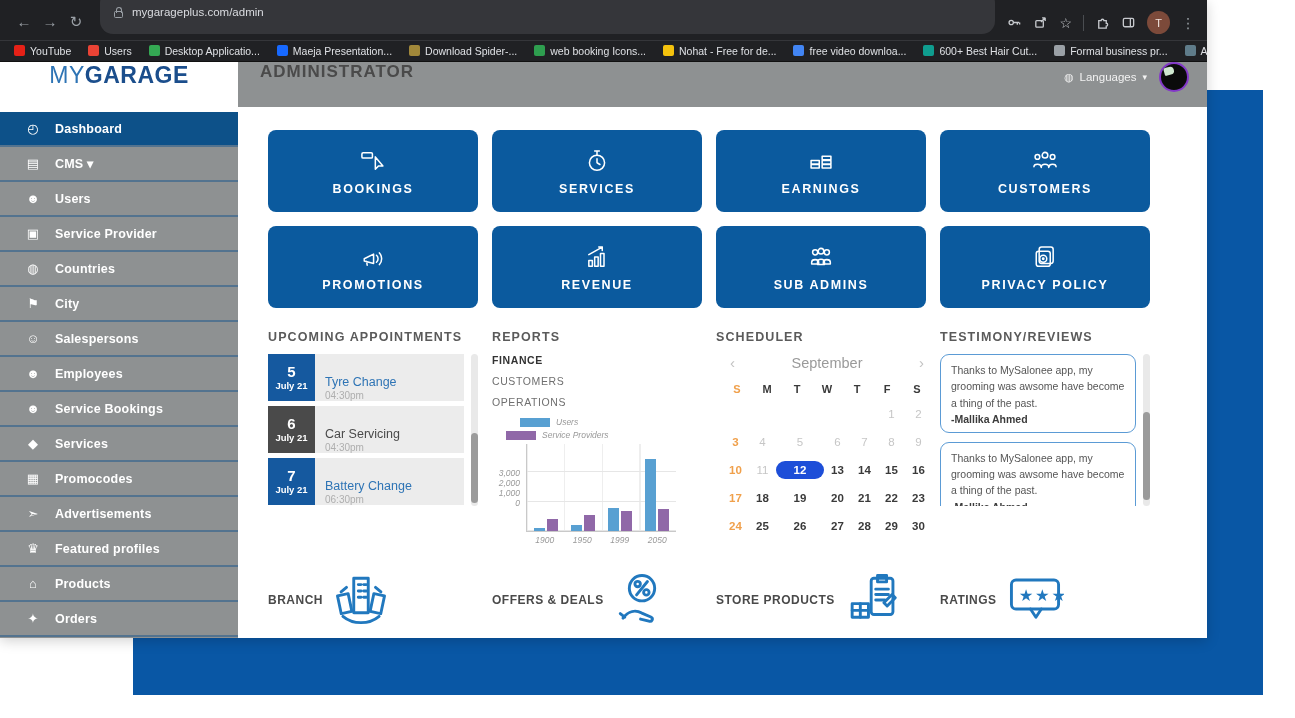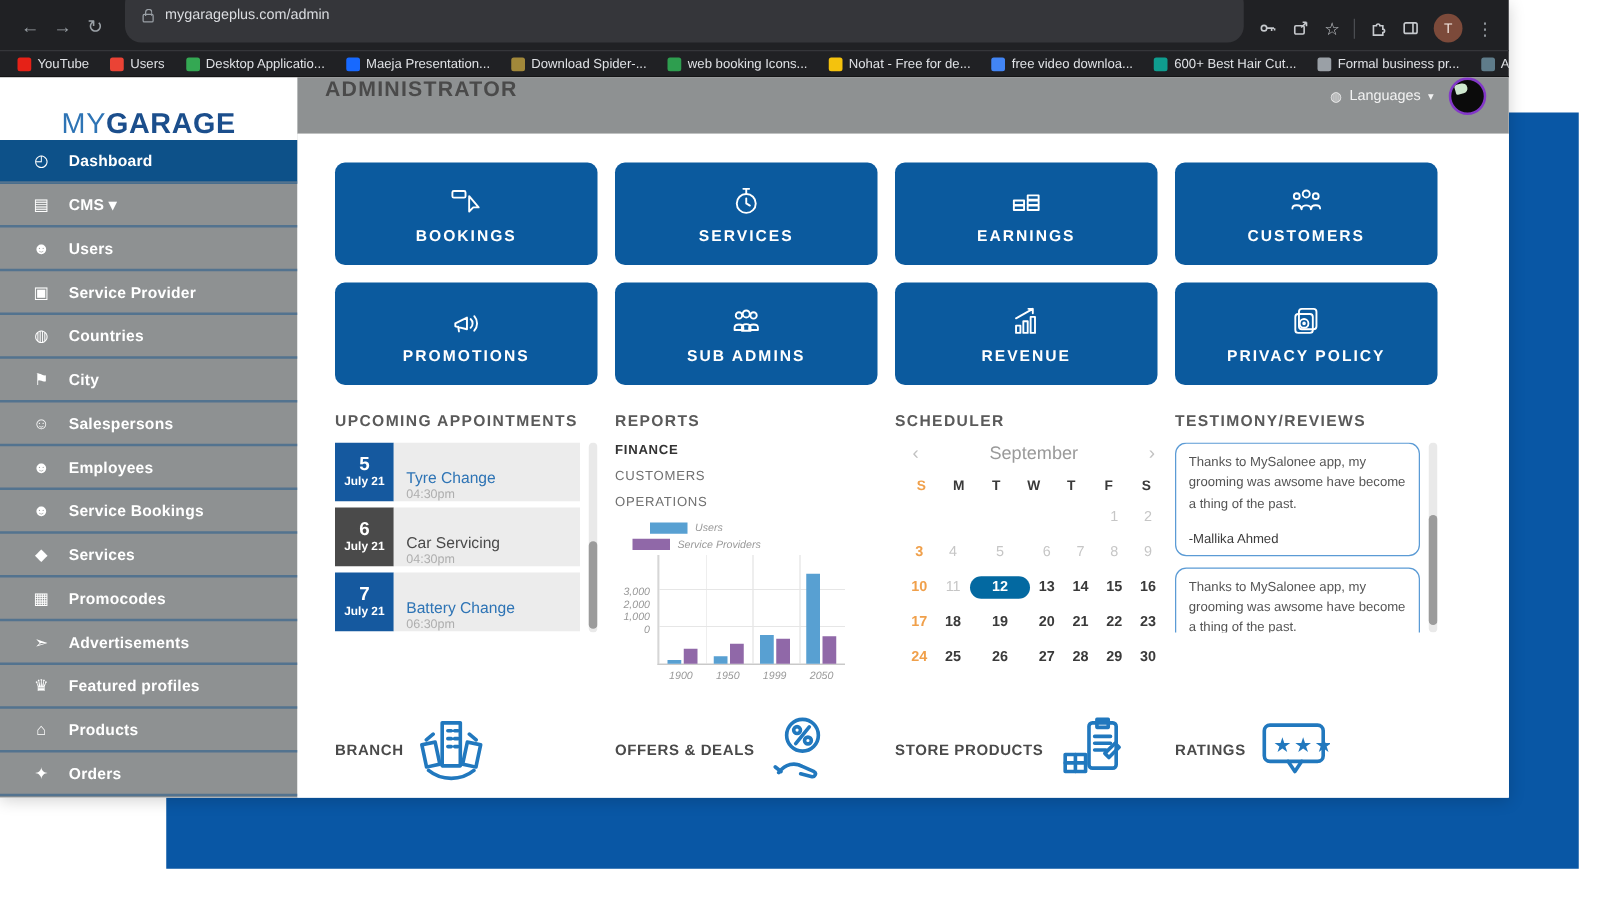--- a/index.html
+++ b/index.html
@@ -19,30 +19,30 @@
   .url-text{color:#dadce0;font-size:11.5px;white-space:nowrap;overflow:hidden}
   .tb-icons{display:flex;align-items:center;gap:11px;flex-shrink:0}
   .tb-icons svg{width:15px;height:15px;stroke:#c6c9cd;fill:none;stroke-width:1.4}
   .tb-star{color:#c6c9cd;font-size:14px;line-height:1}
   .tb-sep{width:1px;height:16px;background:#4a4d51}
   .chrome-avatar{width:23px;height:23px;border-radius:50%;background:#7c4a3a;color:#f1e4de;font-size:11px;display:flex;align-items:center;justify-content:center}
   .kebab{color:#9aa0a6;font-size:14px}
 
   
   .bookmarks{height:22px;background:#202124;border-top:1px solid #35363a;border-bottom:1px solid #111;display:flex;align-items:center;padding:0 14px;gap:17px;overflow:hidden}
-  .bm{display:flex;align-items:center;gap:5px;flex-shrink:0}
+  .bm{display:flex;gap:5px;flex-shrink:0}
   .bm-ico{width:11px;height:11px;border-radius:2px;flex-shrink:0}
   .bm-label{color:#dfe1e5;font-size:10.5px;white-space:nowrap}
 
   
   .page{display:flex;height:576px;background:#fff}
 
   
   .sidebar{width:238px;flex-shrink:0;background:#8e9192}
-  .logo-box{height:50px;background:#fff;display:flex;align-items:flex-end;justify-content:center;font-size:23px;letter-spacing:.5px}
+  .logo-box{height:50px;background:#fff;display:flex;align-items:flex-start;justify-content:center;font-size:23px;letter-spacing:.5px}
   .logo-my{color:#2e74b5;font-weight:400}
   .logo-garage{color:#1b4e8c;font-weight:700}
   .menu-item{height:35px;display:flex;align-items:center;padding-left:24px;gap:13px;border-bottom:2px solid #53738f;color:#fff;cursor:pointer}
   .menu-item[data-active="true"]{background:#0d5189}
   .menu-icon{width:18px;font-size:13px;text-align:center;flex-shrink:0}
   .menu-label{font-size:12.5px;font-weight:700;letter-spacing:.2px}
 
   
   .main{flex:1;display:flex;flex-direction:column;min-width:0}
   .admin-bar{height:45px;background:#8e9192;display:flex;align-items:flex-start;padding:0 18px 0 22px;flex-shrink:0}
@@ -103,27 +103,27 @@
   .cal{width:216px;padding-left:6px}
   .cal-nav{display:flex;align-items:center;justify-content:space-between;padding:0 8px;margin:4px 0 12px 0}
   .cal-arrow{color:#c2c2c2;font-size:15px;cursor:pointer}
   .cal-month{color:#9a9a9a;font-size:14.5px}
   .cal-grid{display:grid;grid-template-columns:repeat(7,1fr);row-gap:10px;text-align:center;font-size:11.5px}
   .cal-hd{font-weight:700;color:#3a3a3a;font-size:11px}
   .cal-hd[data-k="sunhd"]{color:#f0a04b}
   .cal-cell{color:#3a3a3a;font-weight:600;height:18px;line-height:18px;cursor:pointer}
   .cal-cell[data-k="past"]{color:#c6c6c6;font-weight:400}
   .cal-cell[data-k="sun"]{color:#f0a04b}
-  .cal-cell[data-k="sel"]{background:#0369a1;color:#fff;border-radius:10px;width:48px;justify-self:center;font-weight:700}
+  .cal-cell[data-k="sel"]{background:#1d4ed8;color:#fff;border-radius:10px;width:48px;justify-self:center;font-weight:700}
 
   
   .testi-list{height:152px;overflow:hidden;position:relative;padding-right:14px}
   .testi{border:1px solid #5b9bd5;border-radius:9px;padding:7px 10px;margin-bottom:9px;background:#fff}
   .testi-text{font-size:10.5px;color:#555;line-height:1.55}
-  .testi-author{font-size:10.5px;color:#3b3b3b;font-weight:400;margin-top:14px}
+  .testi-author{font-size:10.5px;color:#3b3b3b;font-weight:700;margin-top:2px}
 
   
   .shortcuts{margin-top:26px}
   .shortcut{display:flex;flex-direction:row;align-items:center;gap:9px;cursor:pointer}
   .sc-label{font-size:12px;color:#4a4a4a;letter-spacing:.5px;font-weight:600}
   .shortcut svg{width:58px;height:58px;stroke:#2178be;fill:none;stroke-width:1.6;stroke-linecap:round;stroke-linejoin:round}
   .shortcut svg text{stroke:none;fill:#2178be;font-family:"DejaVu Sans",sans-serif}
 </style>
 </head>
 <body>
@@ -355,32 +355,32 @@
           </div>
           <div class="tile">
             <svg viewBox="0 0 24 24">
                 <path d="M4.5 13.5 12.5 9.5v8l-8-2zM6.5 15.8 7 19"></path>
                 <path d="M15 10.5a4 4 0 0 1 0 6M17.5 8.5a7.5 7.5 0 0 1 0 10"></path>
               </svg>
             <span class="tile-label">PROMOTIONS</span>
           </div>
           <div class="tile">
             <svg viewBox="0 0 24 24">
+                <path d="M5 15h3v5H5zM10 12h3v8h-3zM15 9h3v11h-3zM5 10 16.5 3.5M13.5 3.5h3v3"></path>
+              </svg>
+            <span class="tile-label">REVENUE</span>
+          </div>
+          <div class="tile">
+            <svg viewBox="0 0 24 24">
                 <circle cx="7" cy="8" r="2.2"></circle>
                 <circle cx="12" cy="7" r="2.4"></circle>
                 <circle cx="17" cy="8" r="2.2"></circle>
                 <path d="M4 18v-1.5c0-3 6-3 6 0V18zM9 18.5v-2c0-3.4 6-3.4 6 0v2zM14 18v-1.5c0-3 6-3 6 0V18z"></path>
               </svg>
             <span class="tile-label">SUB ADMINS</span>
-          </div>
-          <div class="tile">
-            <svg viewBox="0 0 24 24">
-                <path d="M5 15h3v5H5zM10 12h3v8h-3zM15 9h3v11h-3zM5 10 16.5 3.5M13.5 3.5h3v3"></path>
-              </svg>
-            <span class="tile-label">REVENUE</span>
           </div>
           <div class="tile">
             <svg viewBox="0 0 24 24">
                 <rect x="7" y="3.5" width="12" height="14" rx="2"></rect>
                 <rect x="4.5" y="7" width="12" height="13" rx="2"></rect>
                 <circle cx="10.5" cy="13.5" r="3"></circle>
                 <circle cx="10.5" cy="13.5" r="0.6"></circle>
               </svg>
             <span class="tile-label">PRIVACY POLICY</span>
           </div>

